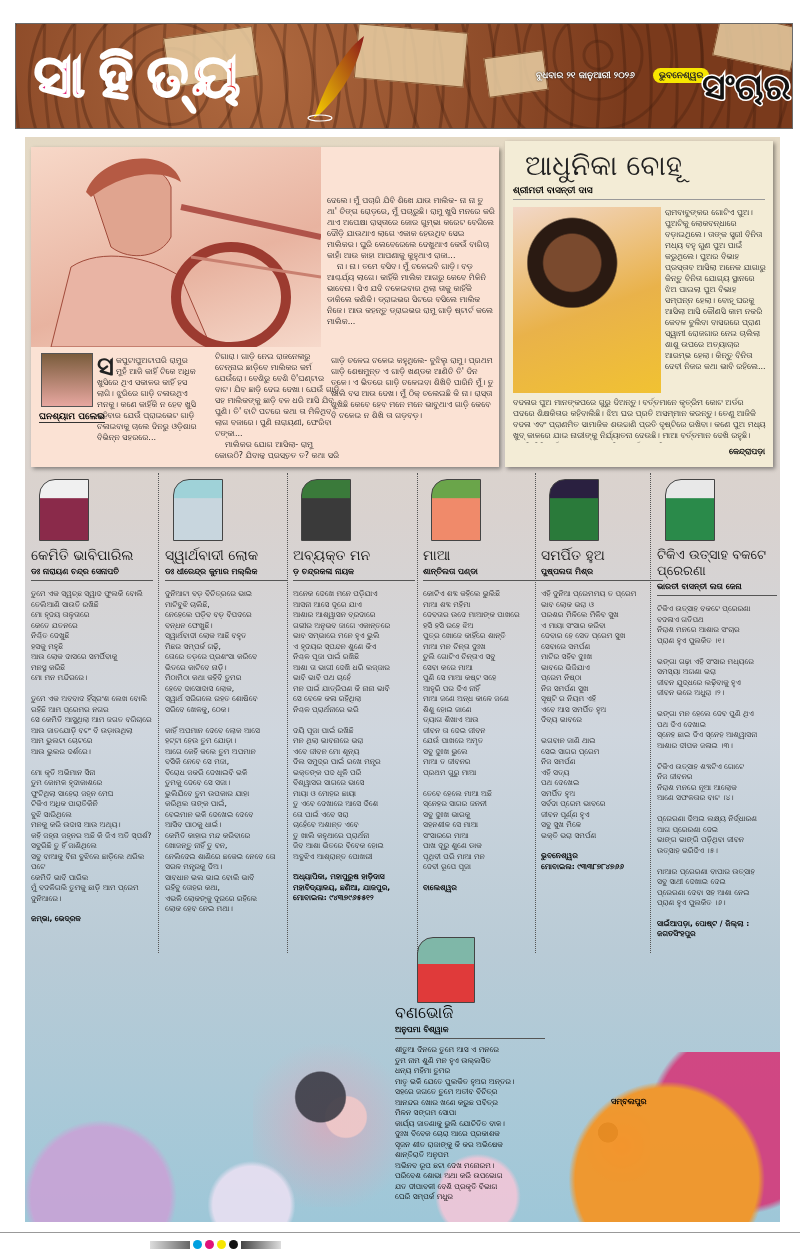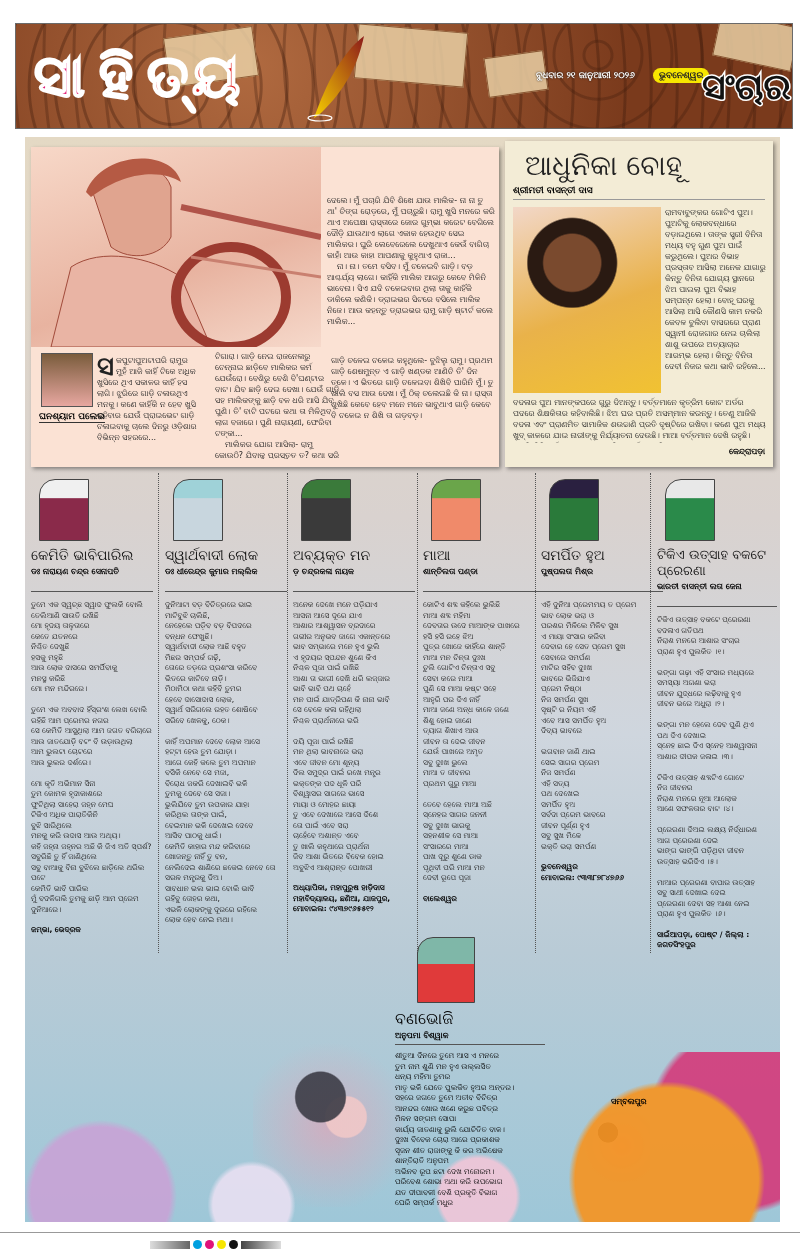--- a/index.html
+++ b/index.html
@@ -35,28 +35,28 @@
   .story2 .rule { position: absolute; left: 8px; right: 8px; top: 58px; border-top: 1px solid #999; }
   .story2 .art { position: absolute; left: 8px; top: 66px; width: 148px; height: 186px; background: radial-gradient(circle at 40% 30%, #7a4a2e 0 18%, #2a1a12 19% 28%, transparent 29%), linear-gradient(160deg,#f2d7c8,#e9b24a 55%,#f1c232); }
   .story2 .c-right { position: absolute; left: 160px; top: 66px; width: 102px; height: 190px; overflow: hidden; }
   .story2 .c-bottom { position: absolute; left: 8px; top: 256px; width: 254px; height: 46px; overflow: hidden; }
   .story2 .place { position: absolute; right: 8px; bottom: 10px; font-size: 8px; font-weight: bold; }
 
   .poems { position: absolute; left: 0; top: 336px; width: 755px; }
   .poem { position: absolute; top: 0; width: 122px; }
   .poem .photo { width: 50px; height: 62px; border-radius: 16px 0 0 0; border: 1px solid #444; margin-left: 8px; margin-top: 6px; }
   .poem .ptitle { font-size: 14px; margin-top: 6px; color: #111; white-space: nowrap; }
-  .poem .pauthor { font-size: 8px; font-weight: bold; margin-top: 3px; padding-bottom: 14px; border-bottom: 1px solid #555; }
+  .poem .pauthor { font-size: 8px; font-weight: bold; margin-top: 3px; padding-bottom: 3px; border-bottom: 1px solid #555; }
   .poem .pbody { font-size: 7.5px; line-height: 10.5px; margin-top: 8px; color: #222; }
   .poem .pfoot { font-size: 7.5px; line-height: 10.5px; margin-top: 10px; font-weight: bold; }
   .vsep { position: absolute; top: 0; height: 480px; border-left: 1px dotted #555; }
 
   .poem7 { position: absolute; left: 370px; top: 800px; width: 150px; }
   .poem7 .photo { width: 58px; height: 66px; border-radius: 16px 0 0 0; border: 1px solid #444; margin-left: 22px; background: linear-gradient(#7fb7a8 0 40%, #e03a3a 41%); }
-  .poem7 .ptitle { font-size: 16px; margin-top: 6px; }
+  .poem7 .ptitle { font-size: 16px; margin-top: 0; }
   .poem7 .pauthor { font-size: 8px; font-weight: bold; margin-top: 3px; padding-bottom: 3px; border-bottom: 1px solid #555; }
   .poem7 .pbody { font-size: 7.5px; line-height: 10.5px; margin-top: 6px; }
   .poem7 .pbody2 { position: absolute; left: 162px; top: 80px; width: 170px; font-size: 7.5px; line-height: 10.5px; }
   .poem7 .pfoot { position: absolute; left: 216px; top: 160px; font-size: 8px; font-weight: bold; }
 
   .couple1 { position: absolute; left: 228px; top: 870px; width: 150px; height: 200px; background: radial-gradient(circle at 45% 45%, rgba(60,60,70,.9) 0 18%, transparent 19%), radial-gradient(circle at 62% 55%, rgba(240,200,200,.9) 0 14%, transparent 15%), radial-gradient(circle at 50% 60%, rgba(245,150,170,.5), transparent 60%); }
   .couple2 { position: absolute; left: 555px; top: 955px; width: 70px; height: 90px; background: radial-gradient(circle at 40% 45%, rgba(60,60,70,.9) 0 15%, transparent 16%), radial-gradient(circle at 60% 60%, rgba(240,150,170,.6), transparent 55%); }
   .flowers { position: absolute; left: 0; bottom: 0; width: 755px; height: 170px; background:
     radial-gradient(circle at 85% 75%, #f7931e 0 14%, transparent 15%),
     radial-gradient(circle at 95% 40%, #d43a7a 0 12%, transparent 13%),

